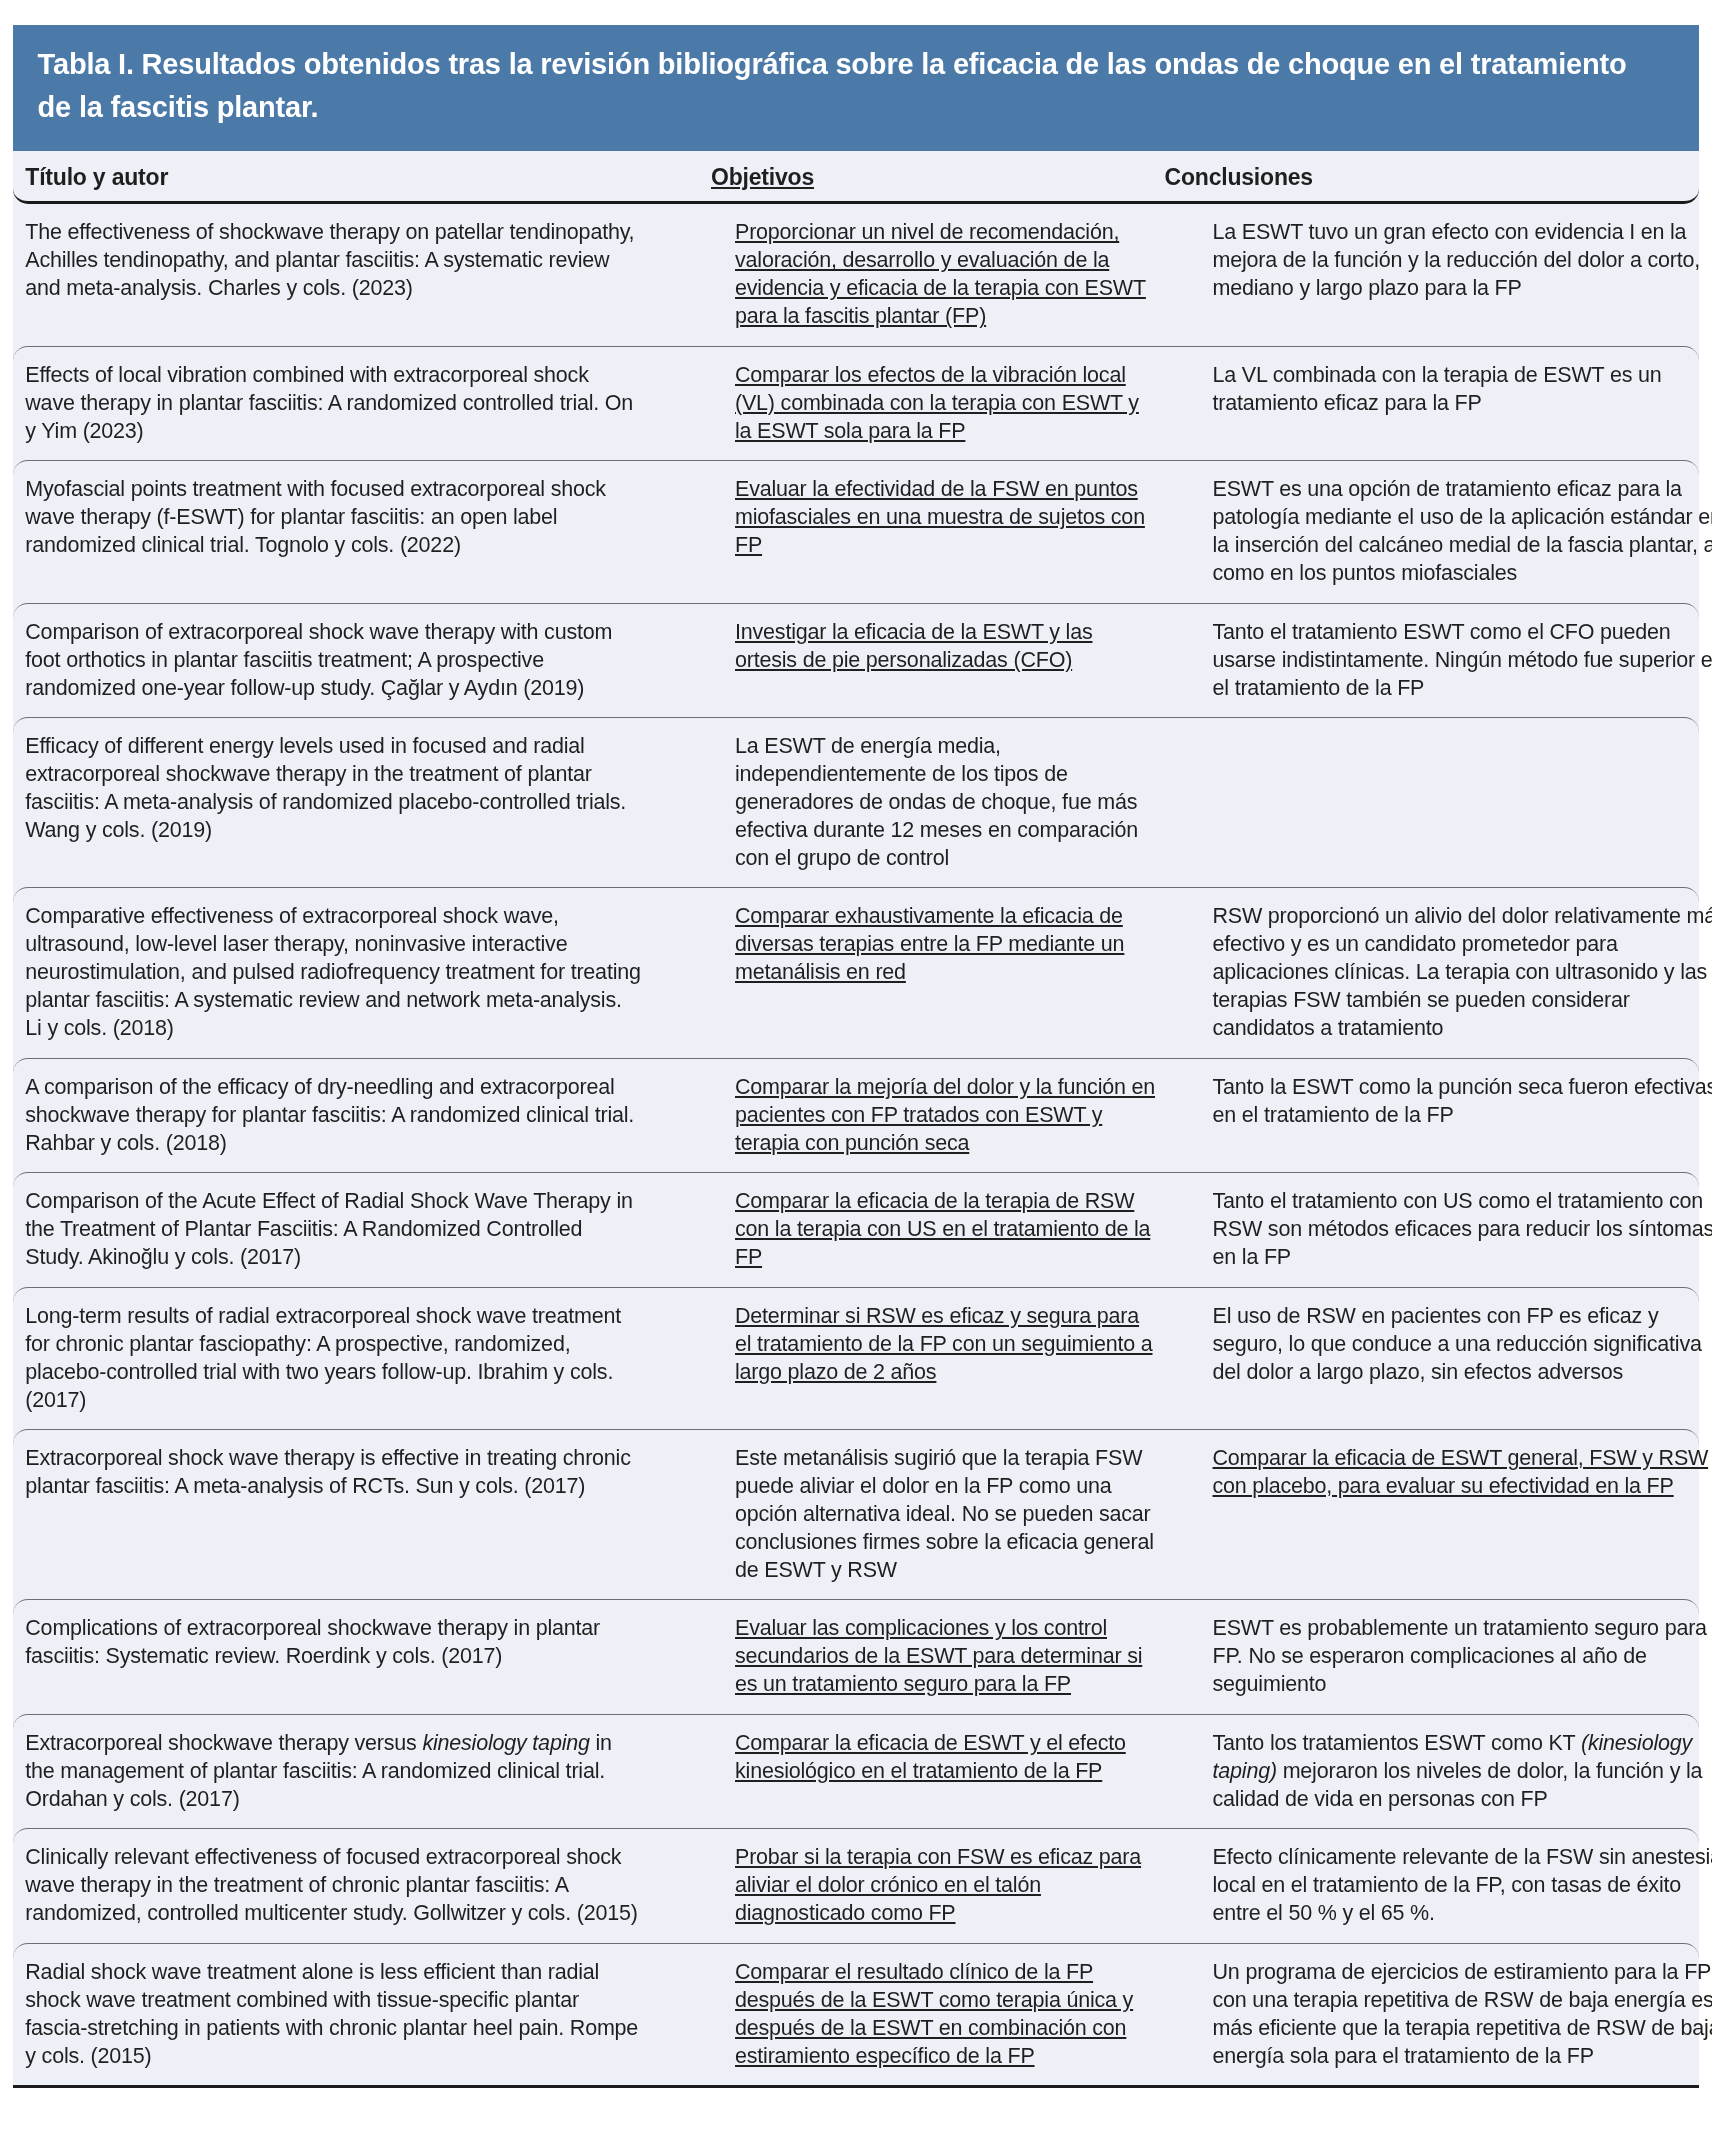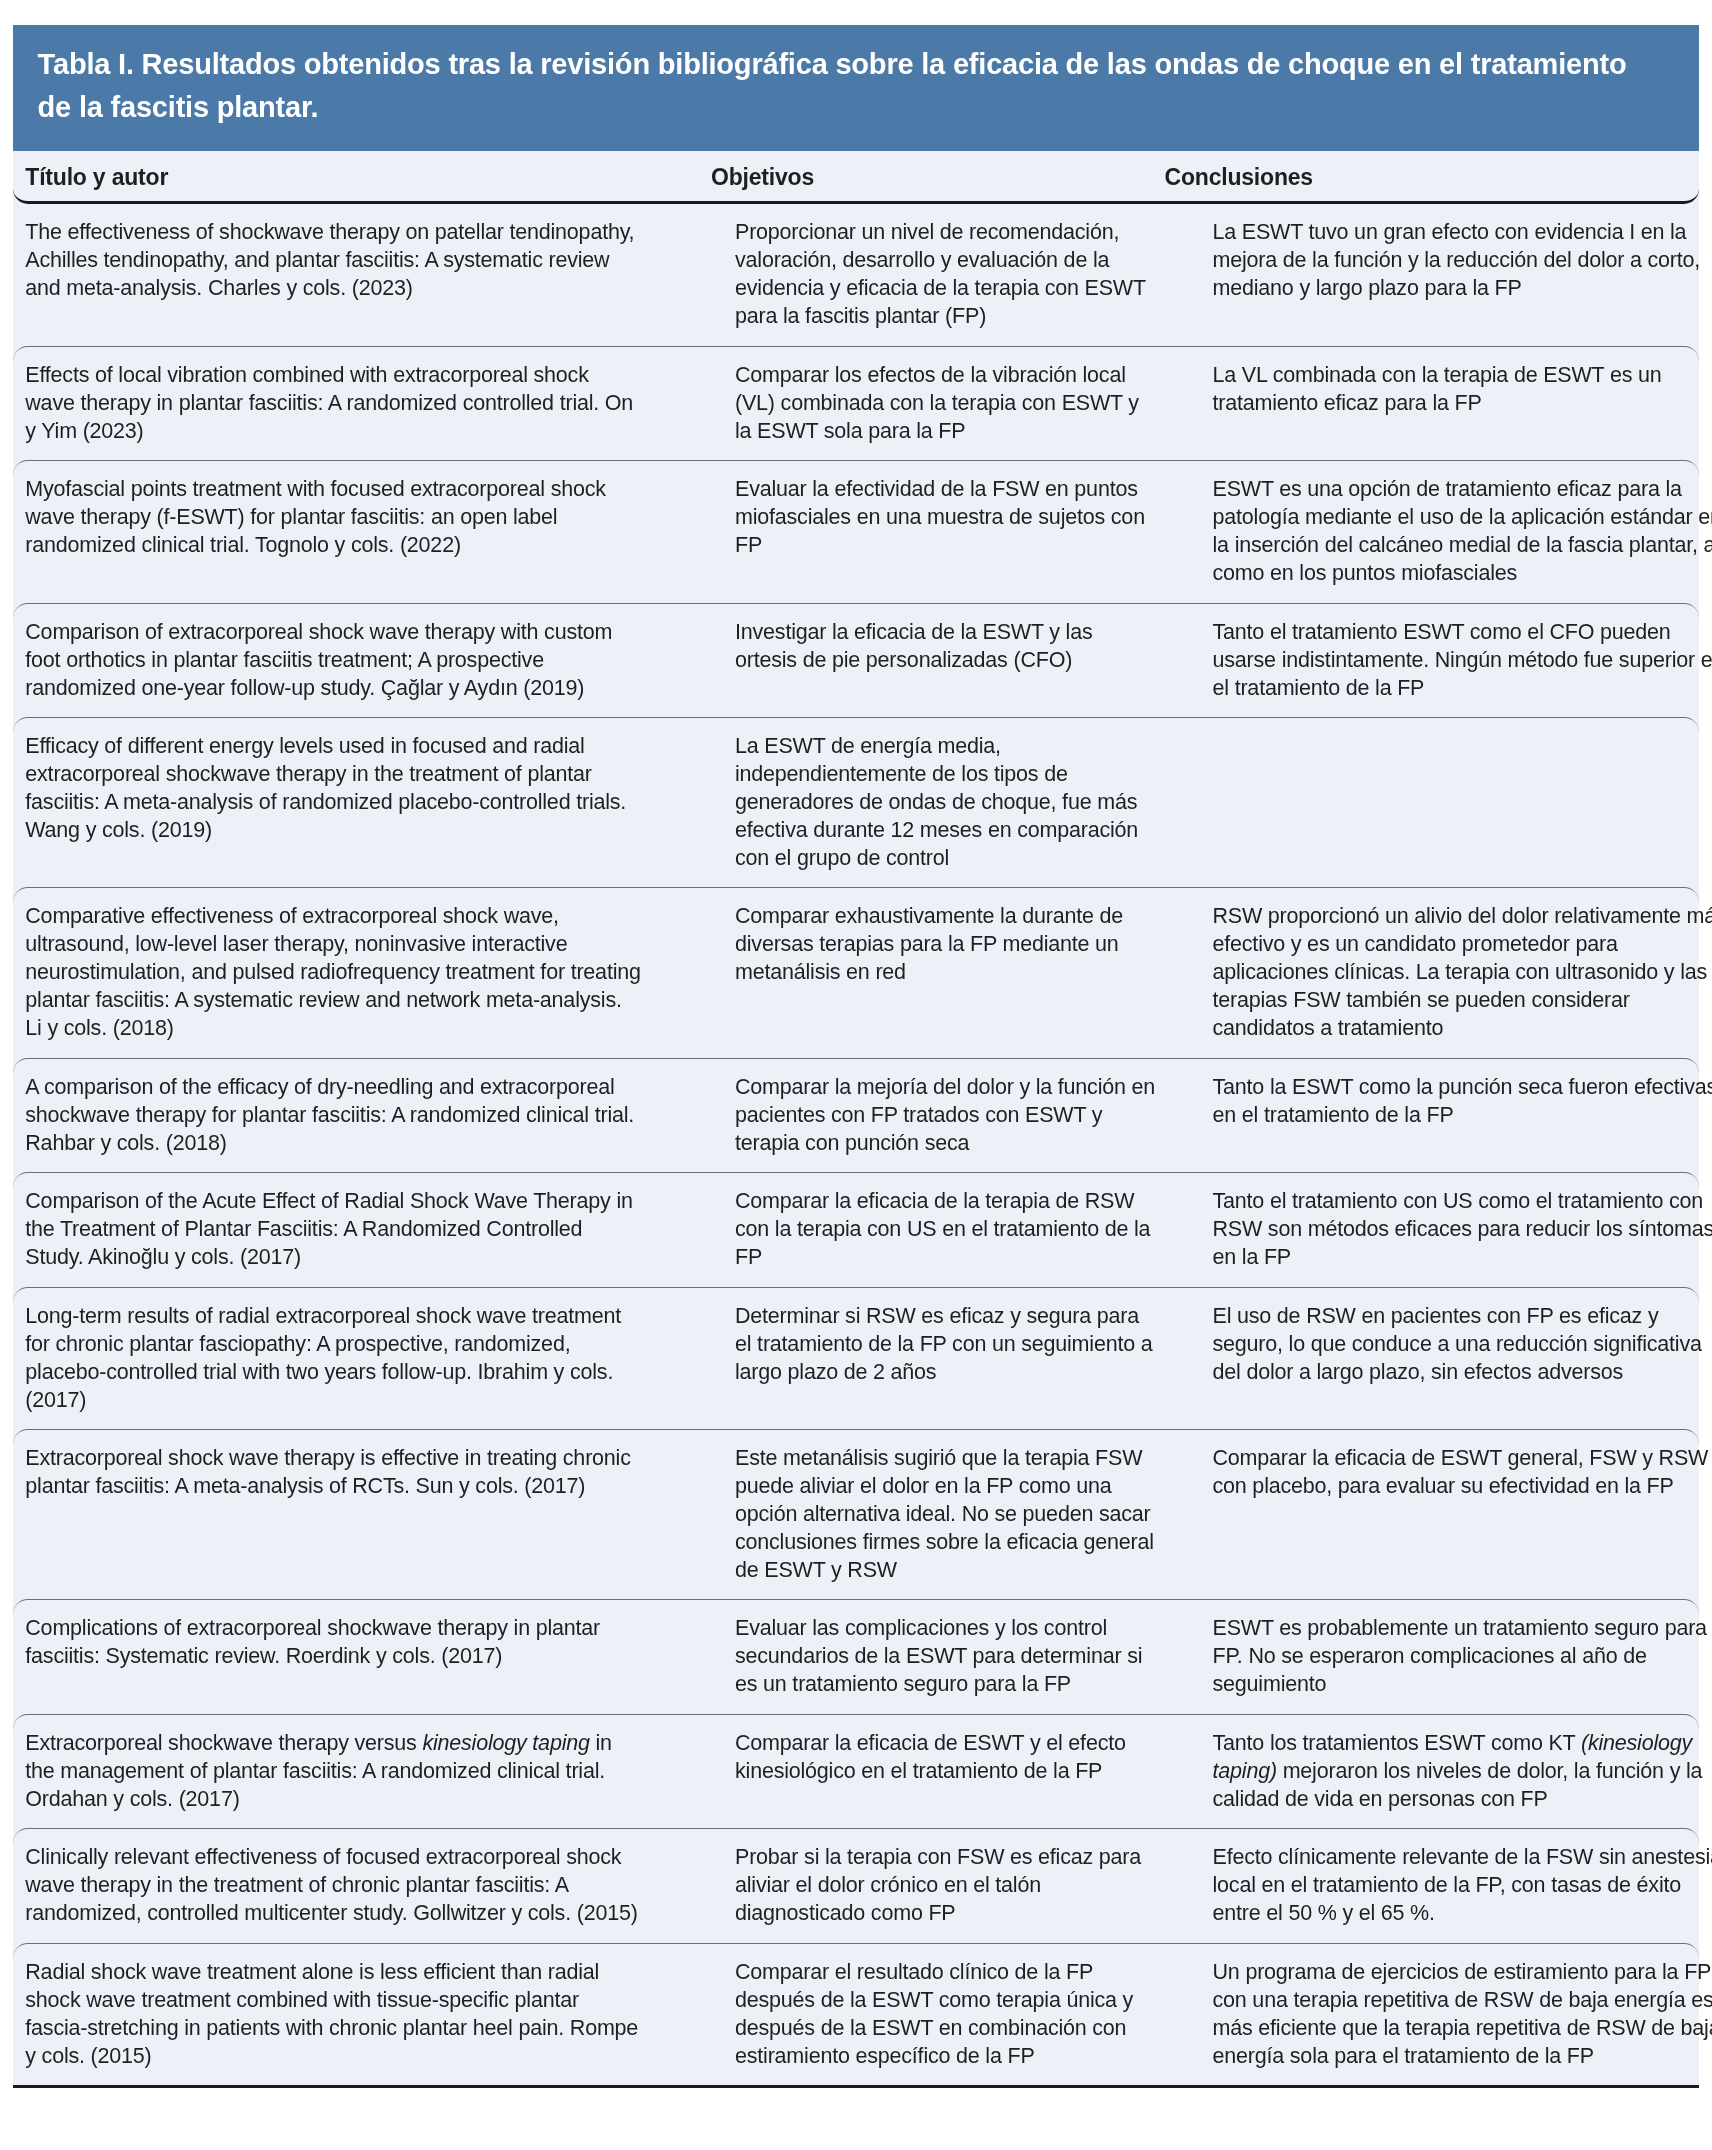--- a/index.html
+++ b/index.html
@@ -54,21 +54,21 @@
     padding:14px 0 15.4px 0;
     font-size:21.5px;
     line-height:28px;
     letter-spacing:-0.2px;
     gap:24px;
   }
   .rows .row + .row{
     border-top:1.5px solid var(--separator);
   }
   .cell.c1{padding-left:12.3px;padding-right:68px;}
-  .cell.c2{padding-right:31px;}
+  .cell.c2{padding-right:31px;text-decoration:underline;}
   .cell.c3{padding-right:14px;}
   .head-row .cell{padding-top:0;padding-bottom:0;}
   i{font-style:italic;}
 </style>
 </head>
 <body>
 
 <div class="page">
   <div class="table">
 
@@ -108,21 +108,21 @@
     <div class="cell c3">Tanto el tratamiento ESWT como el CFO pueden usarse indistintamente. Ningún método fue superior en el tratamiento de la FP</div>
   </div>
 
   <div class="row grid">
     <div class="cell c1">Efficacy of different energy levels used in focused and radial extracorporeal shockwave therapy in the treatment of plantar fasciitis: A meta-analysis of randomized placebo-controlled trials. Wang y cols. (2019)</div>
     <div class="cell c3">La ESWT de energía media, independientemente de los tipos de generadores de ondas de choque, fue más efectiva durante 12 meses en comparación con el grupo de control</div>
   </div>
 
   <div class="row grid">
     <div class="cell c1">Comparative effectiveness of extracorporeal shock wave, ultrasound, low-level laser therapy, noninvasive interactive neurostimulation, and pulsed radiofrequency treatment for treating plantar fasciitis: A systematic review and network meta-analysis. Li y cols. (2018)</div>
-    <div class="cell c2">Comparar exhaustivamente la durante de diversas terapias para la FP mediante un metanálisis en red</div>
+    <div class="cell c2">Comparar exhaustivamente la eficacia de diversas terapias entre la FP mediante un metanálisis en red</div>
     <div class="cell c3">RSW proporcionó un alivio del dolor relativamente más efectivo y es un candidato prometedor para aplicaciones clínicas. La terapia con ultrasonido y las terapias FSW también se pueden considerar candidatos a tratamiento</div>
   </div>
 
   <div class="row grid">
     <div class="cell c1">A comparison of the efficacy of dry-needling and extracorporeal shockwave therapy for plantar fasciitis: A randomized clinical trial. Rahbar y cols. (2018)</div>
     <div class="cell c2">Comparar la mejoría del dolor y la función en pacientes con FP tratados con ESWT y terapia con punción seca</div>
     <div class="cell c3">Tanto la ESWT como la punción seca fueron efectivas en el tratamiento de la FP</div>
   </div>
 
   <div class="row grid">

